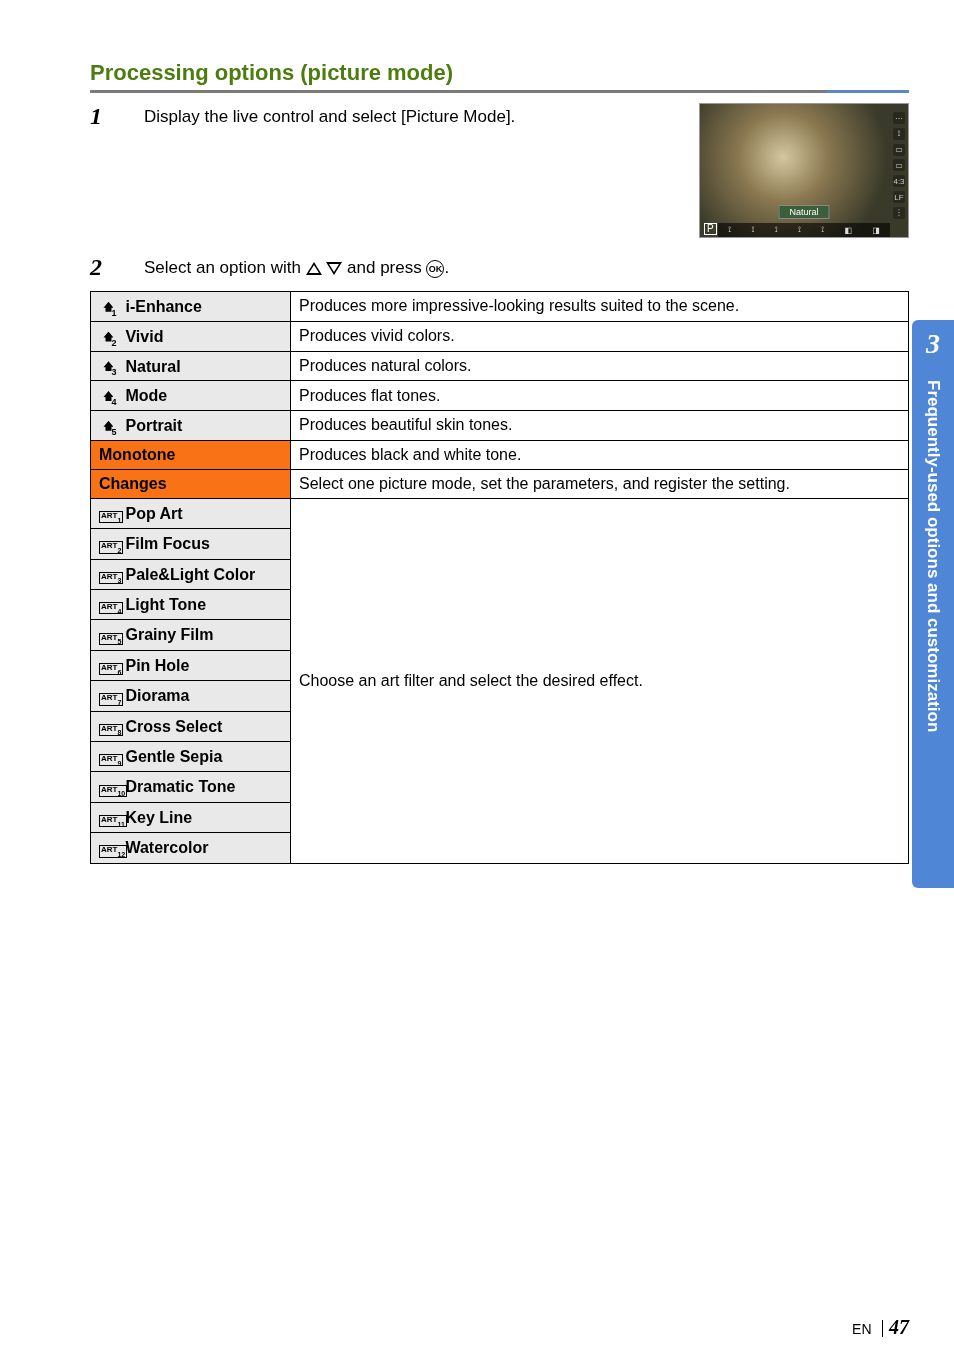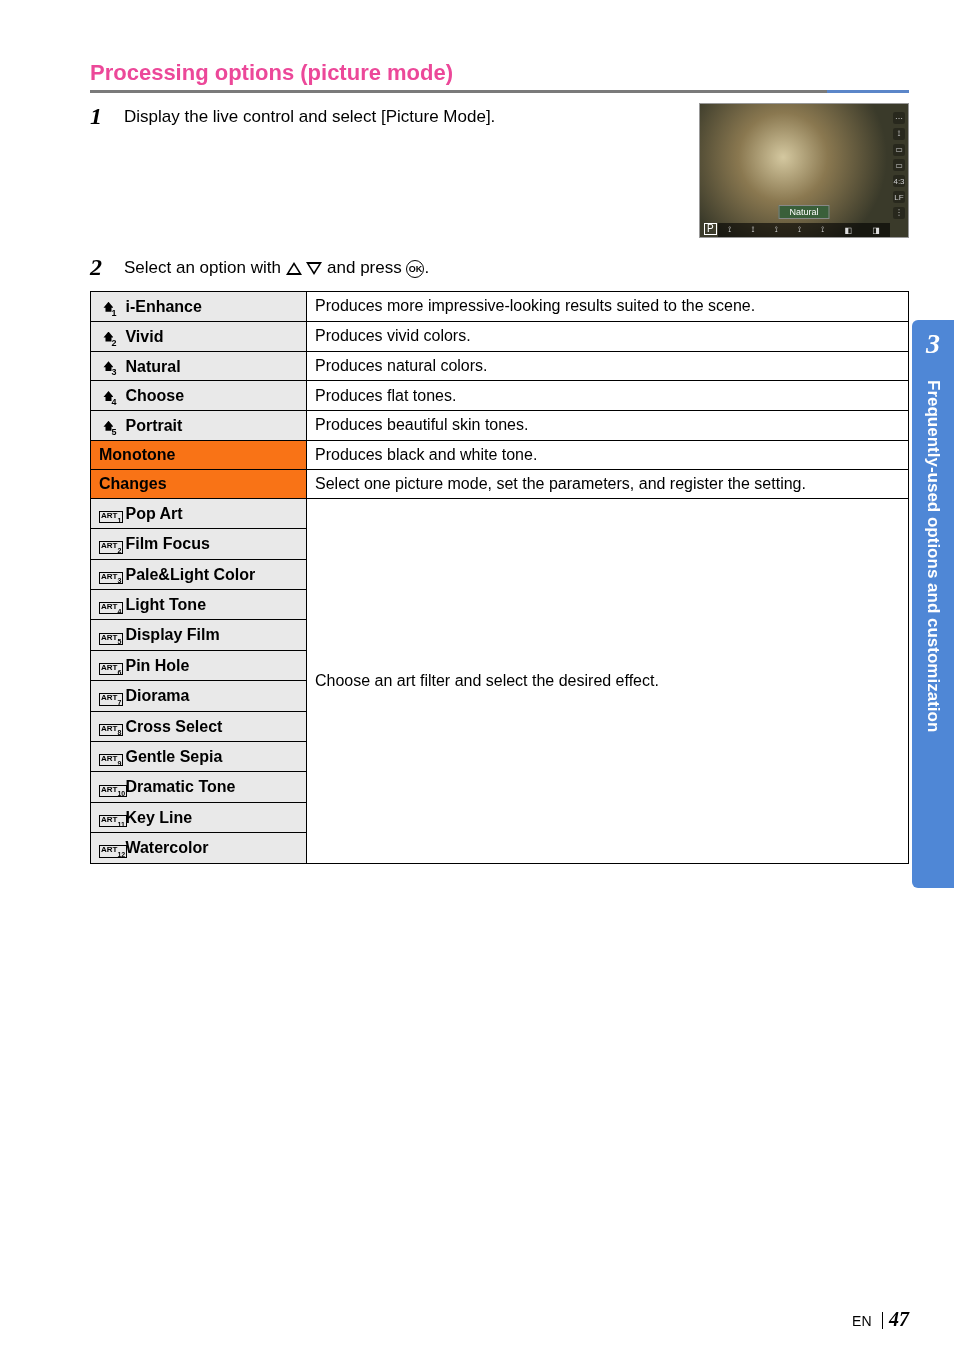--- a/index.html
+++ b/index.html
@@ -13,21 +13,21 @@
   }
   .page {
     padding: 60px 45px 0 90px;
   }
   .heading-wrap {
     margin-bottom: 10px;
   }
   .heading {
     font-size: 22px;
     font-weight: bold;
-    color: #ec4899;
+    color: #4d7c0f;
     padding-bottom: 4px;
   }
   .heading-underline {
     height: 3px;
     background: linear-gradient(to right, #7a7a7a 0%, #7a7a7a 90%, #5b86c9 90%, #5b86c9 100%);
     width: 100%;
   }
   .intro {
     font-size: 17px;
     line-height: 1.4;
@@ -43,20 +43,21 @@
     font-family: Georgia, 'Times New Roman', serif;
     font-style: italic;
     font-weight: bold;
     font-size: 24px;
     min-width: 20px;
   }
   .step-text {
     font-size: 17px;
     flex: 1;
     padding-top: 4px;
+    margin-left: 20px;
   }
   .step1-wrap {
     display: flex;
     align-items: flex-start;
     gap: 20px;
   }
   .step1-left { flex: 1; }
   .thumb {
     width: 210px;
     height: 135px;
@@ -164,21 +165,21 @@
     margin-top: 6px;
     margin-left: 0;
   }
   .mode-table td {
     border: 1px solid #000;
     padding: 5px 8px;
     font-size: 16px;
     vertical-align: middle;
   }
   .mode-table td.left-cell {
-    width: 216px;
+    width: 200px;
     background: #e9e9e9;
   }
   .mode-table td.left-cell .icon-slot {
     display: inline-block;
     width: 22px;
     text-align: center;
     vertical-align: middle;
   }
   .mode-table td.left-cell .label {
     font-weight: bold;
@@ -252,21 +253,21 @@
     width: 42px;
     text-align: center;
     height: 520px;
     border-bottom-left-radius: 6px;
     display: flex;
     align-items: center;
     justify-content: flex-start;
   }
   .footer {
     position: absolute;
-    bottom: 26px;
+    bottom: 18px;
     right: 45px;
     font-size: 16px;
   }
   .footer .en { font-size: 14px; }
   .footer .divider { border-left: 1px solid #000; margin: 0 6px; }
   .footer .pg { font-style: italic; font-weight: bold; font-family: Georgia, serif; font-size: 20px; }
 </style>
 </head>
 <body>
 
@@ -328,21 +329,21 @@
     </tr>
     <tr>
       <td class="left-cell"><span class="icon-slot"><span class="pict-icon"></span><span class="pict-sub">2</span></span> <span class="label">Vivid</span></td>
       <td>Produces vivid colors.</td>
     </tr>
     <tr>
       <td class="left-cell"><span class="icon-slot"><span class="pict-icon"></span><span class="pict-sub">3</span></span> <span class="label">Natural</span></td>
       <td>Produces natural colors.</td>
     </tr>
     <tr>
-      <td class="left-cell"><span class="icon-slot"><span class="pict-icon"></span><span class="pict-sub">4</span></span> <span class="label">Choose</span></td>
+      <td class="left-cell"><span class="icon-slot"><span class="pict-icon"></span><span class="pict-sub">4</span></span> <span class="label">Mode</span></td>
       <td>Produces flat tones.</td>
     </tr>
     <tr>
       <td class="left-cell"><span class="icon-slot"><span class="pict-icon"></span><span class="pict-sub">5</span></span> <span class="label">Portrait</span></td>
       <td>Produces beautiful skin tones.</td>
     </tr>
     <tr>
       <td class="left-full">Monotone</td>
       <td>Produces black and white tone.</td>
     </tr>
@@ -357,21 +358,21 @@
     <tr>
           <td class="left-cell"><span class="icon-slot"><span class="art-icon">ART<sub>2</sub></span></span> <span class="label">Film Focus</span></td>
         </tr>
     <tr>
           <td class="left-cell"><span class="icon-slot"><span class="art-icon">ART<sub>3</sub></span></span> <span class="label">Pale&amp;Light Color</span></td>
         </tr>
     <tr>
           <td class="left-cell"><span class="icon-slot"><span class="art-icon">ART<sub>4</sub></span></span> <span class="label">Light Tone</span></td>
         </tr>
     <tr>
-          <td class="left-cell"><span class="icon-slot"><span class="art-icon">ART<sub>5</sub></span></span> <span class="label">Display Film</span></td>
+          <td class="left-cell"><span class="icon-slot"><span class="art-icon">ART<sub>5</sub></span></span> <span class="label">Grainy Film</span></td>
         </tr>
     <tr>
           <td class="left-cell"><span class="icon-slot"><span class="art-icon">ART<sub>6</sub></span></span> <span class="label">Pin Hole</span></td>
         </tr>
     <tr>
           <td class="left-cell"><span class="icon-slot"><span class="art-icon">ART<sub>7</sub></span></span> <span class="label">Diorama</span></td>
         </tr>
     <tr>
           <td class="left-cell"><span class="icon-slot"><span class="art-icon">ART<sub>8</sub></span></span> <span class="label">Cross Select</span></td>
         </tr>

